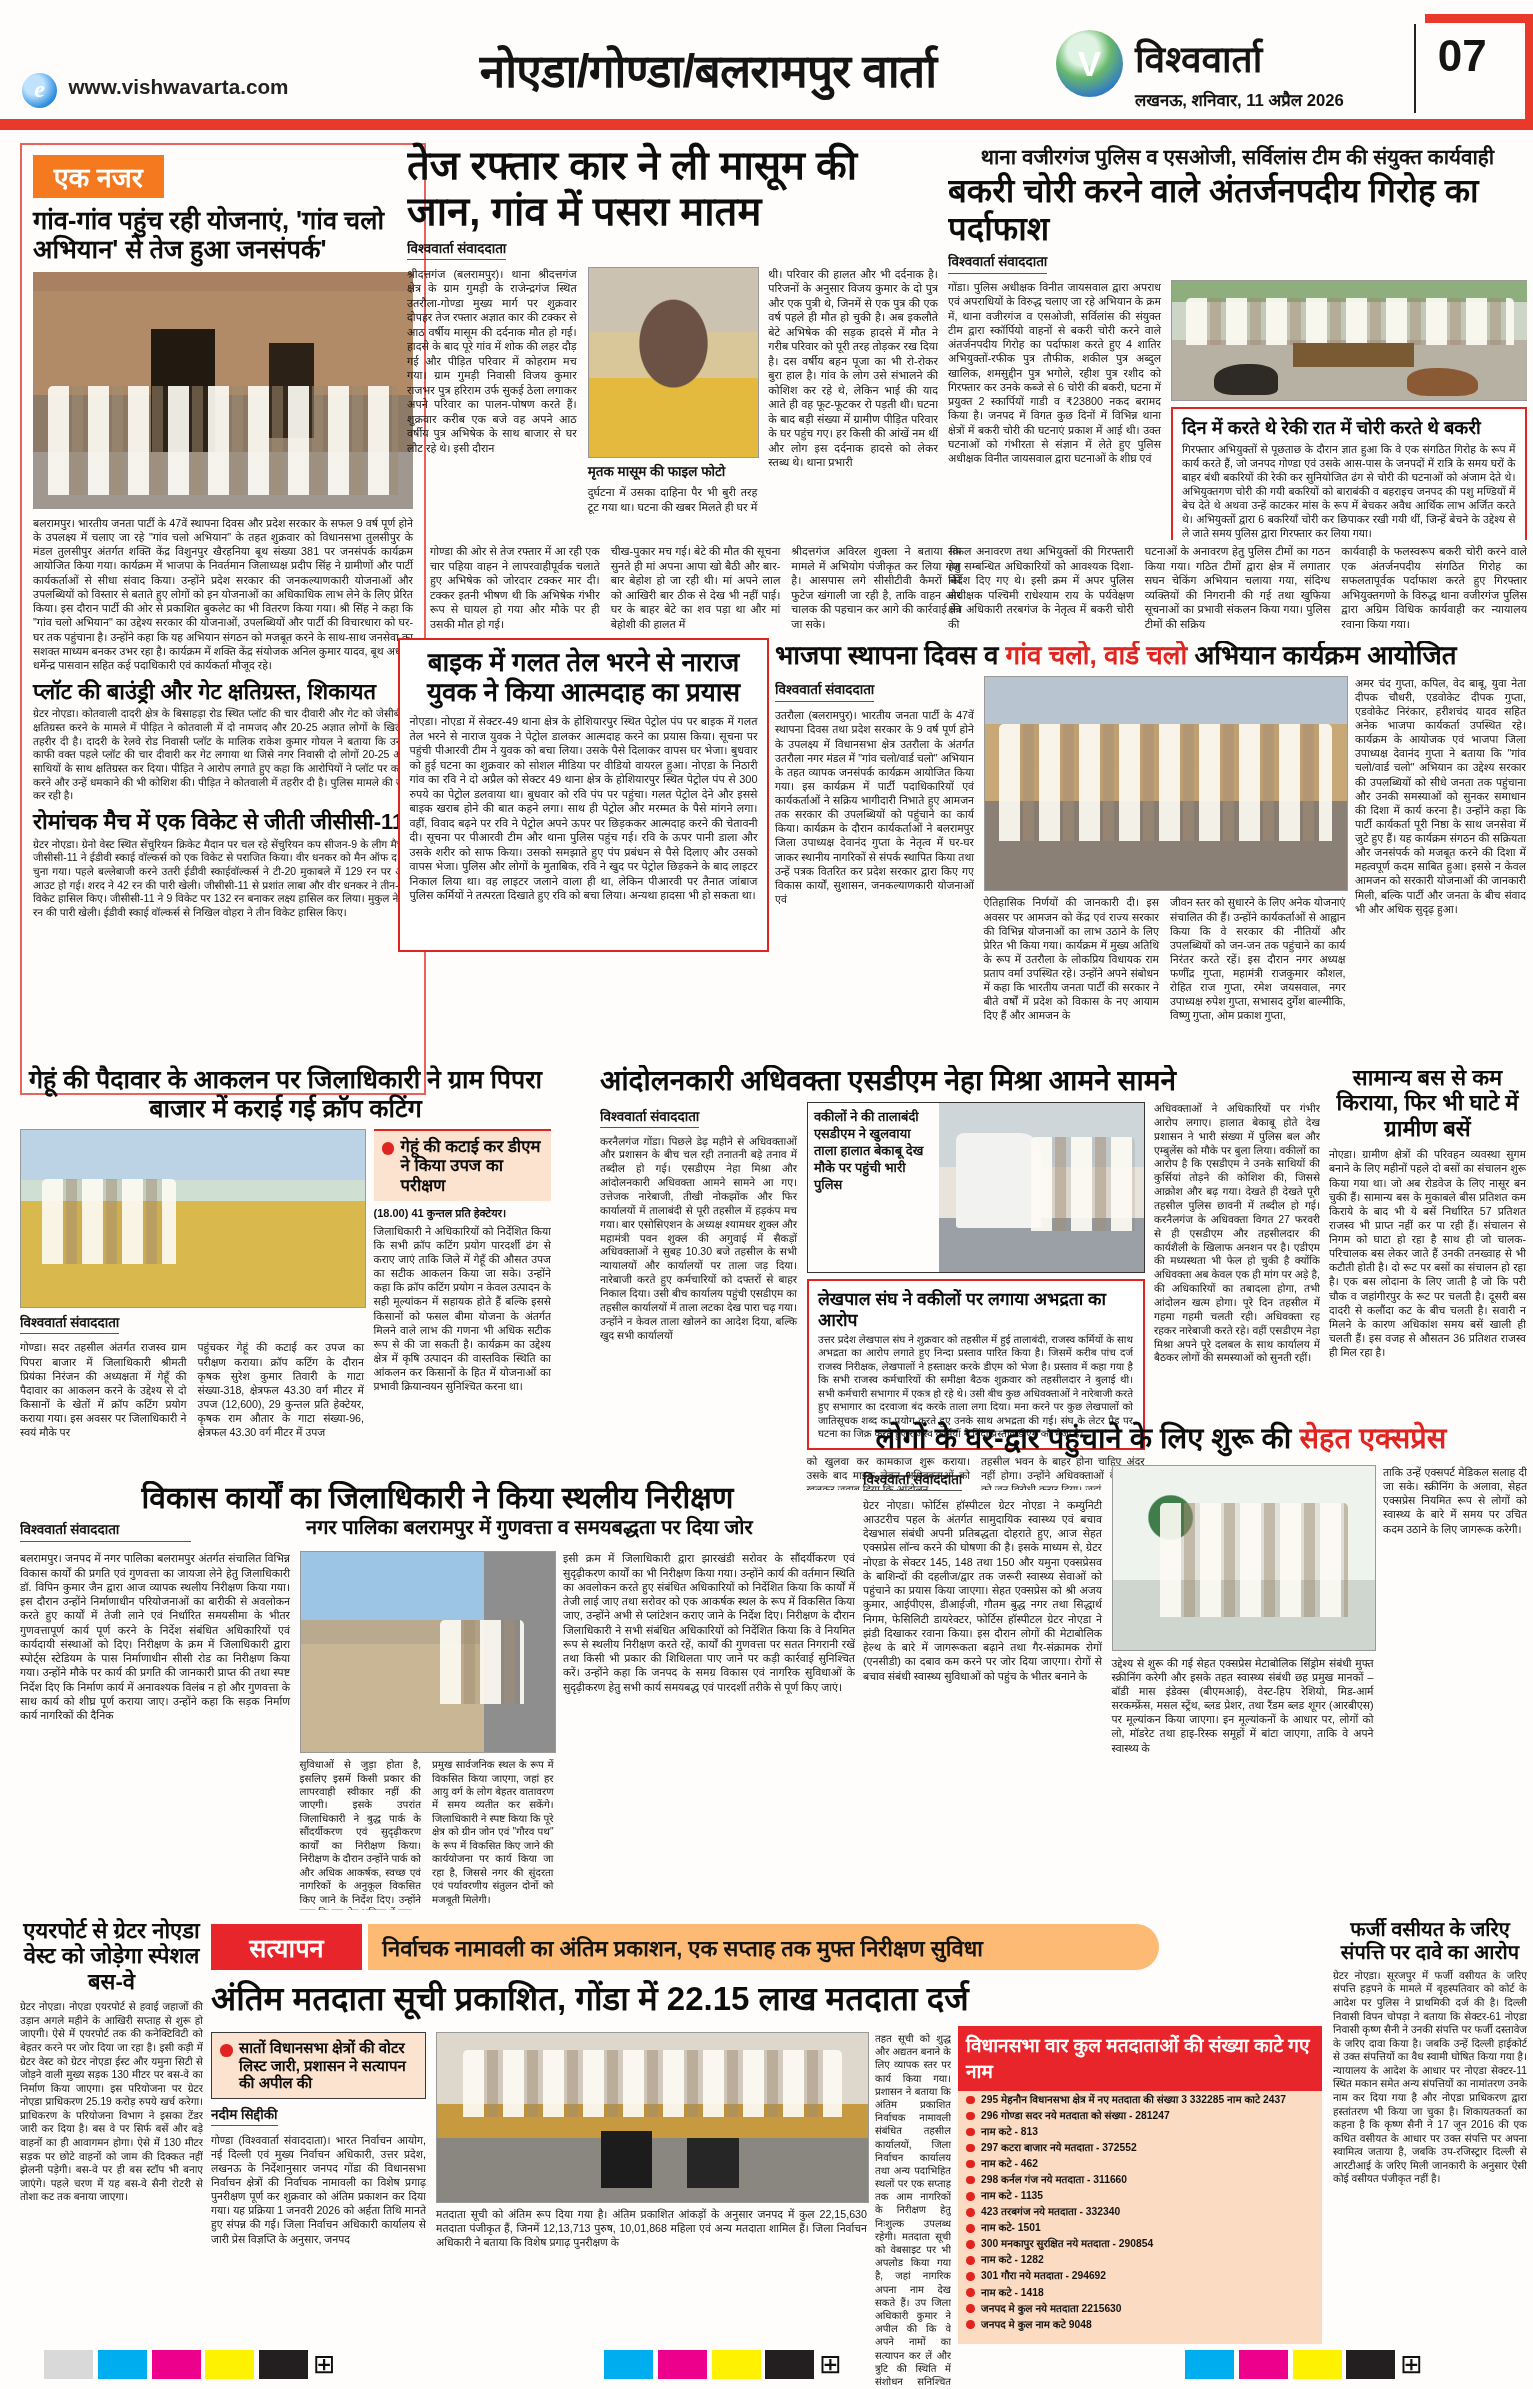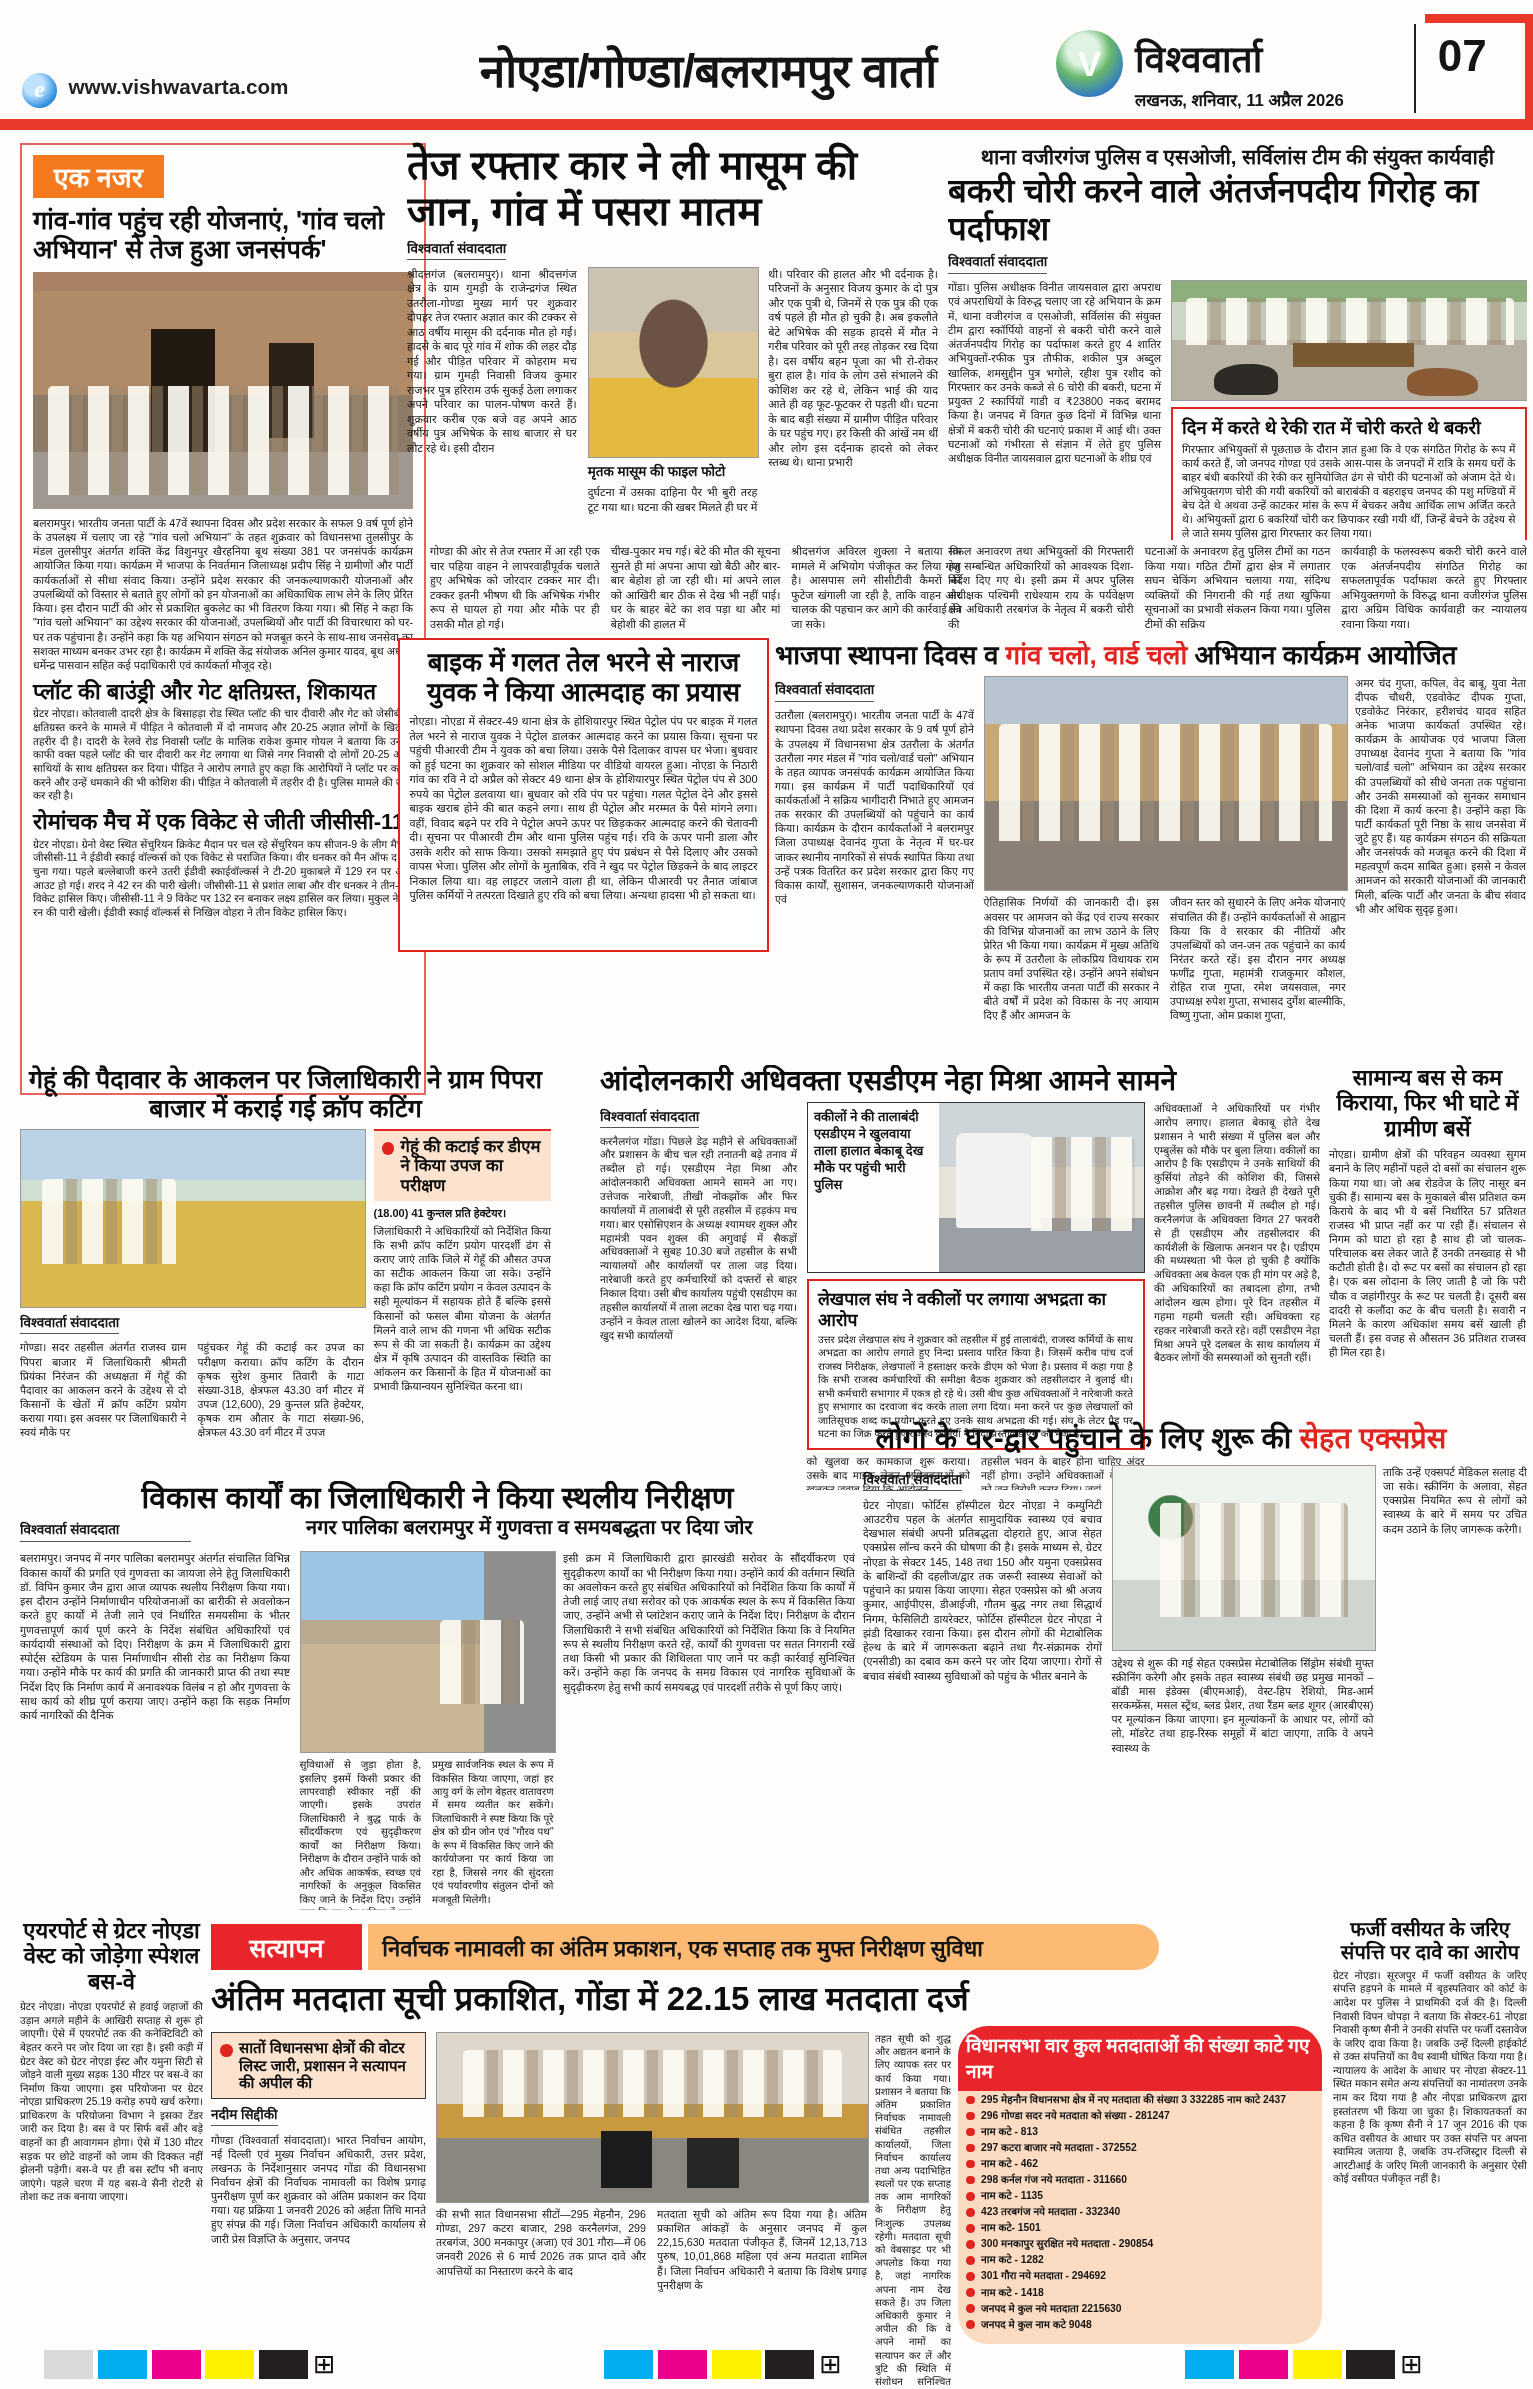--- a/index.html
+++ b/index.html
@@ -62,21 +62,21 @@
   .ph-room .mon{position:absolute;left:38%;bottom:8%;width:12%;height:34%;background:#1c1c1c;}
   .ph-room .mon2{position:absolute;left:58%;bottom:8%;width:12%;height:30%;background:#262626;}
   
   .eknajar{border:2.4px solid #e9635e;padding:9.5px 11px;}
   .eklabel{display:inline-block;background:#f4791f;color:#fff;font-size:27px;font-weight:bold;padding:3.2px 20.7px;}
   
   .hibox{background:#fbe3cf;border-top:2.4px solid #e0241f;padding:6.4px 8px;display:flex;gap:6.4px;align-items:flex-start;}
   .dot{width:12.7px;height:12.7px;min-width:12.7px;border-radius:50%;background:#e0241f;margin-top:4.8px;display:inline-block;}
   .bbox{background:#fbe3cf;border:1.6px solid #3a3a3a;padding:6.4px 8px;display:flex;gap:6.4px;}
   
-  .pinkbox{background:#fbdcc2;border-radius:30px;}
+  .pinkbox{background:#fbdcc2;}
   .pinkhead{background:#e8252a;color:#fff;font-weight:bold;font-size:19px;padding:6.4px 8px;}
   .vitem{display:flex;gap:6.4px;align-items:flex-start;font-size:10.3px;font-weight:bold;line-height:1.25;padding:3.2px 6.4px 0 8px;}
   .vitem .dot{width:8.7px;height:8.7px;min-width:8.7px;margin-top:1.6px;}
   
   .marks{display:flex;gap:4.8px;align-items:center;}
   .sq{width:49px;height:29px;}
   .regm{font-size:27px;line-height:29px;color:#111;}
   .satya{background:#e8252a;color:#fff;font-size:25.4px;font-weight:bold;display:flex;align-items:center;justify-content:center;}
   .kstrip{font-size:22px;font-weight:bold;display:flex;align-items:center;padding-left:14.3px;border-radius:0 24px 24px 0;}
 </style>
@@ -302,21 +302,20 @@
     <div class="byline" style="margin-top:6.4px;">नदीम सिद्दीकी</div>
     <div class="txt jt" style="font-size:10.7px;">गोण्डा (विश्ववार्ता संवाददाता)। भारत निर्वाचन आयोग, नई दिल्ली एवं मुख्य निर्वाचन अधिकारी, उत्तर प्रदेश, लखनऊ के निर्देशानुसार जनपद गोंडा की विधानसभा निर्वाचन क्षेत्रों की निर्वाचक नामावली का विशेष प्रगाढ़ पुनरीक्षण पूर्ण कर शुक्रवार को अंतिम प्रकाशन कर दिया गया। यह प्रक्रिया 1 जनवरी 2026 को अर्हता तिथि मानते हुए संपन्न की गई। जिला निर्वाचन अधिकारी कार्यालय से जारी प्रेस विज्ञप्ति के अनुसार, जनपद</div>
   </div>
 
   <div class="abs photo ph-room" style="left:436px;top:2032px;width:431px;height:169px;border:0.8px solid #999;">
     <div class="figs" style="left:6%;right:6%;top:10%;bottom:auto;height:40%;"></div>
     <div class="mon"></div>
     <div class="mon2"></div>
   </div>
   <div class="abs cols ovh" style="left:436px;top:2207px;width:431px;height:178px;">
-    <div class="col txt jt" style="font-size:10.7px;">की सभी सात विधानसभा सीटों—295 मेहनौन, 296 गोण्डा, 297 कटरा बाजार, 298 करनैलगंज, 299 तरबगंज, 300 मनकापुर (अजा) एवं 301 गौरा—में 06 जनवरी 2026 से 6 मार्च 2026 तक प्राप्त दावे और आपत्तियों का निस्तारण करने के बाद</div>
     <div class="col txt jt" style="font-size:10.7px;">मतदाता सूची को अंतिम रूप दिया गया है। अंतिम प्रकाशित आंकड़ों के अनुसार जनपद में कुल 22,15,630 मतदाता पंजीकृत हैं, जिनमें 12,13,713 पुरुष, 10,01,868 महिला एवं अन्य मतदाता शामिल हैं। जिला निर्वाचन अधिकारी ने बताया कि विशेष प्रगाढ़ पुनरीक्षण के</div>
   </div>
   <div class="abs txt jt ovh" style="left:875px;top:2032px;width:76px;height:353px;font-size:10px;">तहत सूची को शुद्ध और अद्यतन बनाने के लिए व्यापक स्तर पर कार्य किया गया। प्रशासन ने बताया कि अंतिम प्रकाशित निर्वाचक नामावली संबंधित तहसील कार्यालयों, जिला निर्वाचन कार्यालय तथा अन्य पदाभिहित स्थलों पर एक सप्ताह तक आम नागरिकों के निरीक्षण हेतु निःशुल्क उपलब्ध रहेगी। मतदाता सूची को वेबसाइट पर भी अपलोड किया गया है, जहां नागरिक अपना नाम देख सकते हैं। उप जिला अधिकारी कुमार ने अपील की कि वे अपने नामों का सत्यापन कर लें और त्रुटि की स्थिति में संशोधन सुनिश्चित करें।</div>
 
   <div class="abs pinkbox ovh" style="left:958px;top:2026px;width:364px;height:318px;">
     <div class="pinkhead">विधानसभा वार कुल मतदाताओं की संख्या काटे गए नाम</div>
     <div class="vitem">
         <span class="dot"></span>
         <span>295 मेहनौन विधानसभा क्षेत्र में नए मतदाता की संख्या 3 332285 नाम काटे 2437</span>
       </div>

